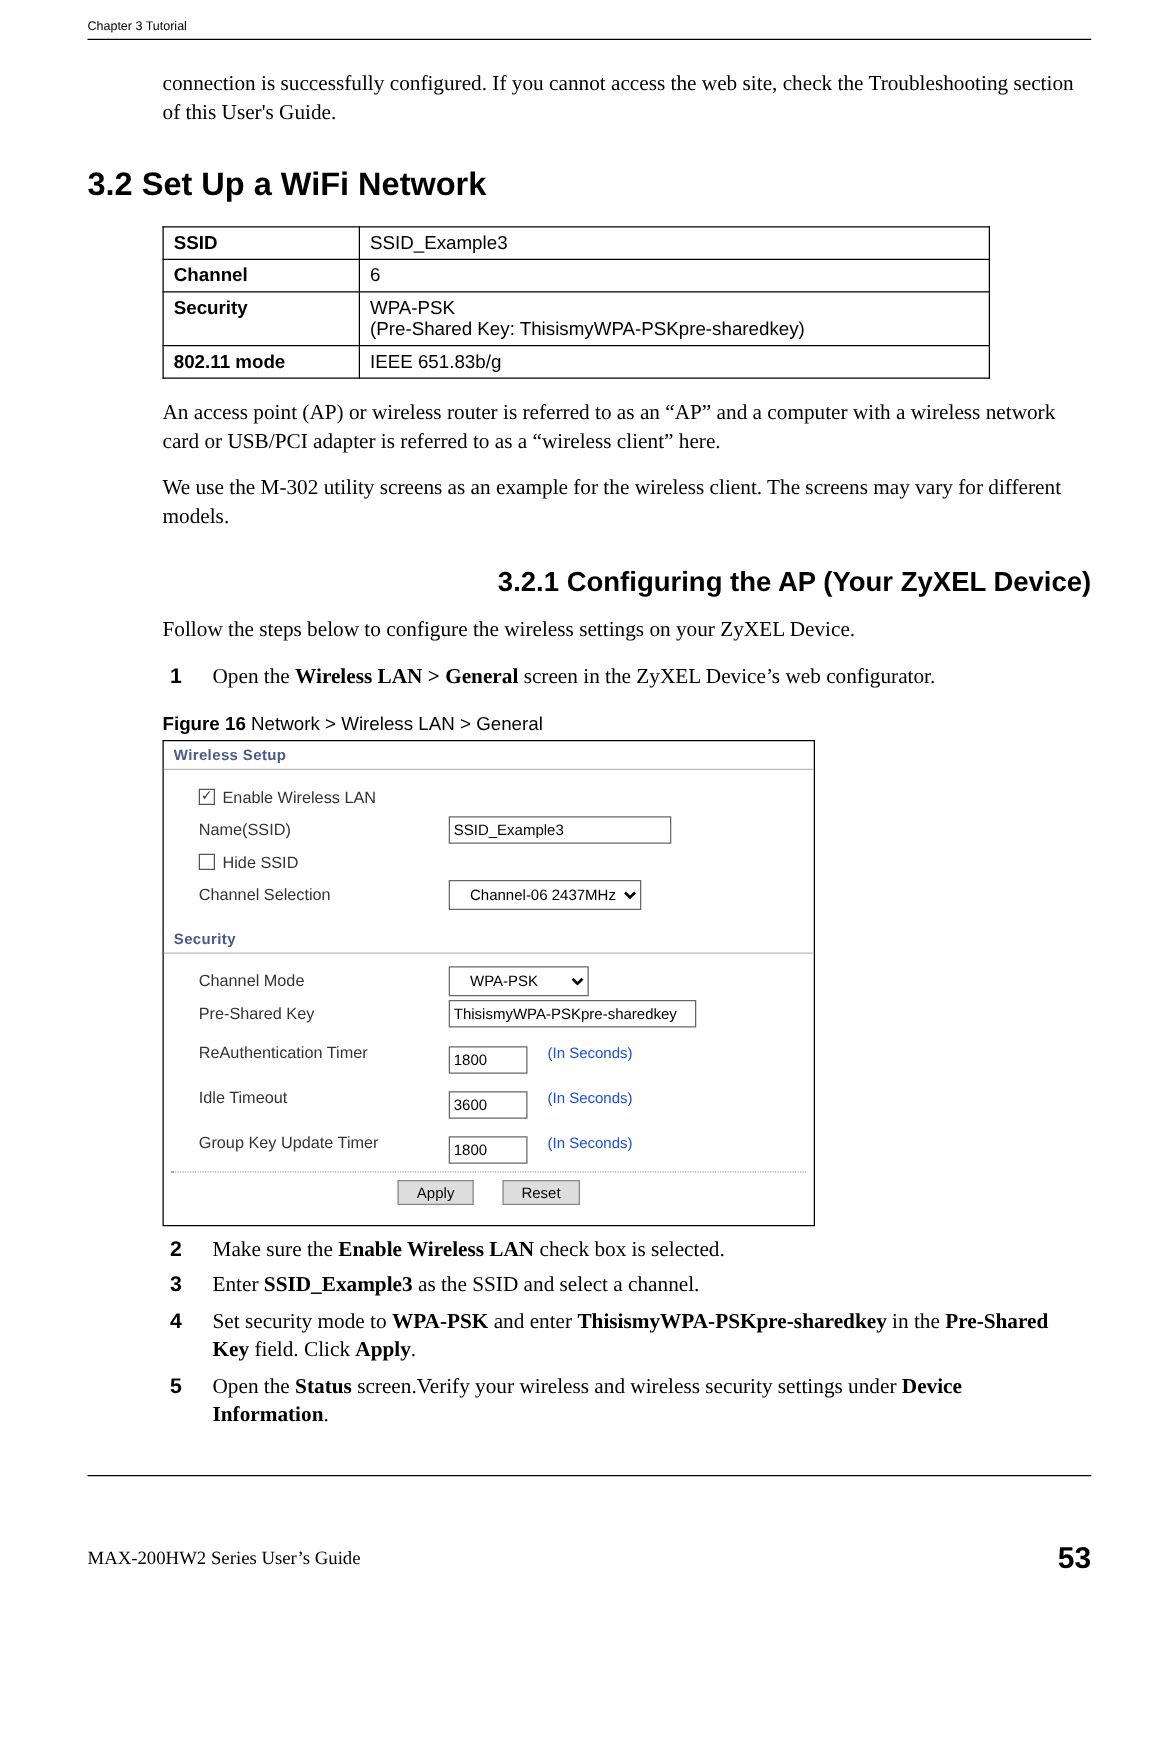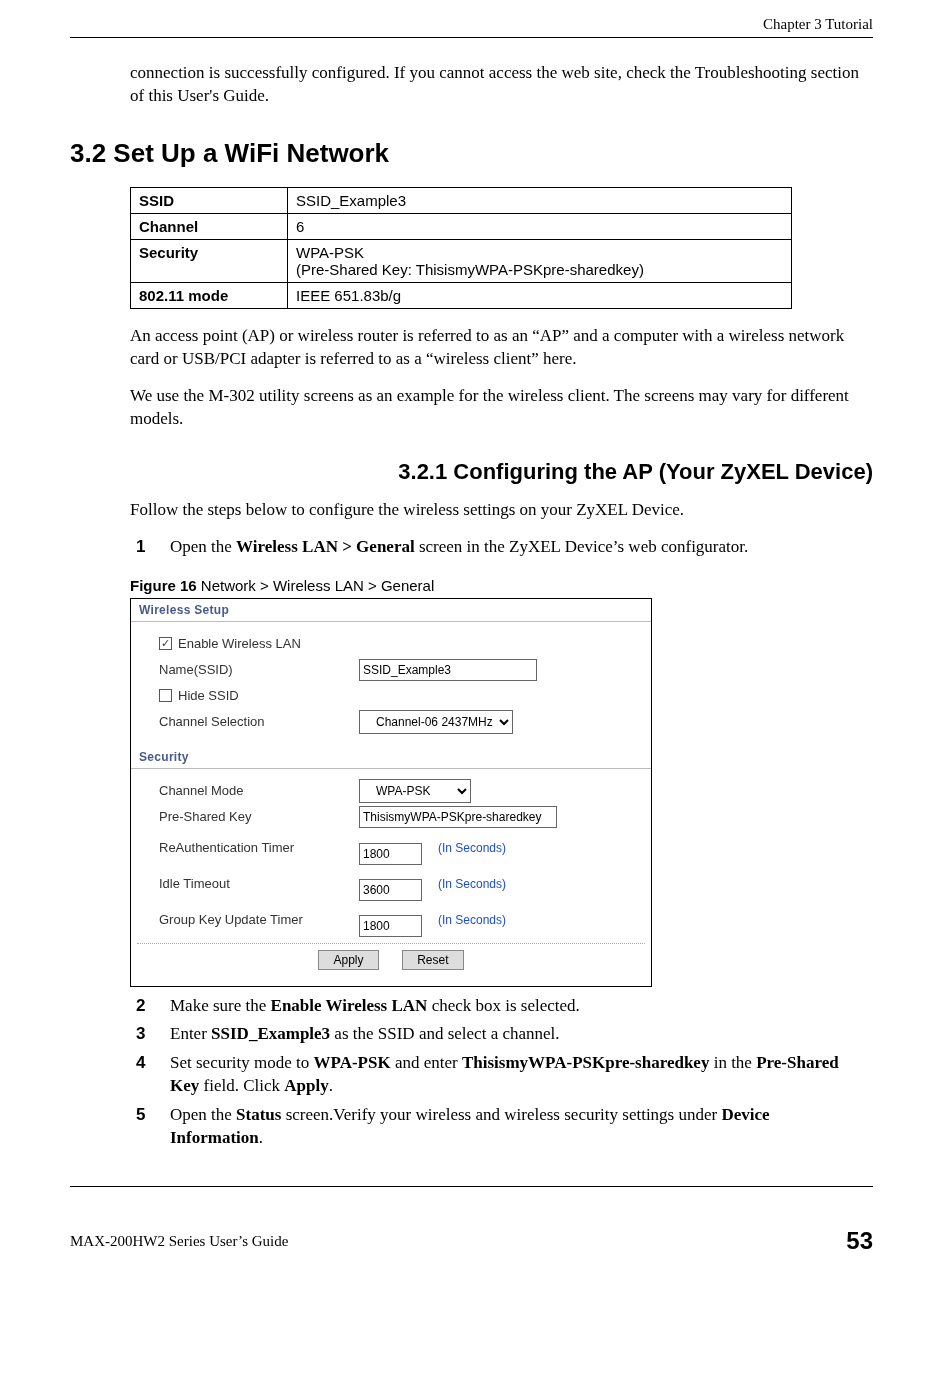--- a/index.html
+++ b/index.html
@@ -9,23 +9,23 @@
     padding: 0;
     background: #fff;
     color: #000;
     width: 929px;
   }
   .page {
     padding: 16px 56px 32px 70px;
     box-sizing: border-box;
   }
   .header {
-    text-align: right;
-    font-family: Liberation Serif, serif;
-    font-size: 15px;
+    text-align: left;
+    font-family: Liberation Sans, sans-serif;
+    font-size: 10px;
   }
   hr.rule {
     border: none;
     border-top: 1px solid #000;
     margin: 4px 0 24px 0;
   }
   .body-indent { margin-left: 60px; margin-right: 8px; }
   .para { margin: 0 0 14px 0; line-height: 1.35; }
   h2.sec {
     font-family: Arial, Helvetica, sans-serif;
@@ -127,21 +127,21 @@
     font-weight: bold;
     width: 34px;
     flex-shrink: 0;
     text-align: left;
     padding-left: 6px;
   }
   .footer {
     display: flex;
     justify-content: space-between;
     align-items: center;
-    margin-top: 40px;
+    margin-top: 52px;
   }
   hr.bottom-rule { border: none; border-top: 1px solid #000; margin: 36px 0 6px 0; }
   .footer .guide { font-size: 15px; }
   .footer .pnum {
     font-family: Arial, Helvetica, sans-serif;
     font-weight: bold;
     font-size: 24px;
   }
 </style>
 </head>

